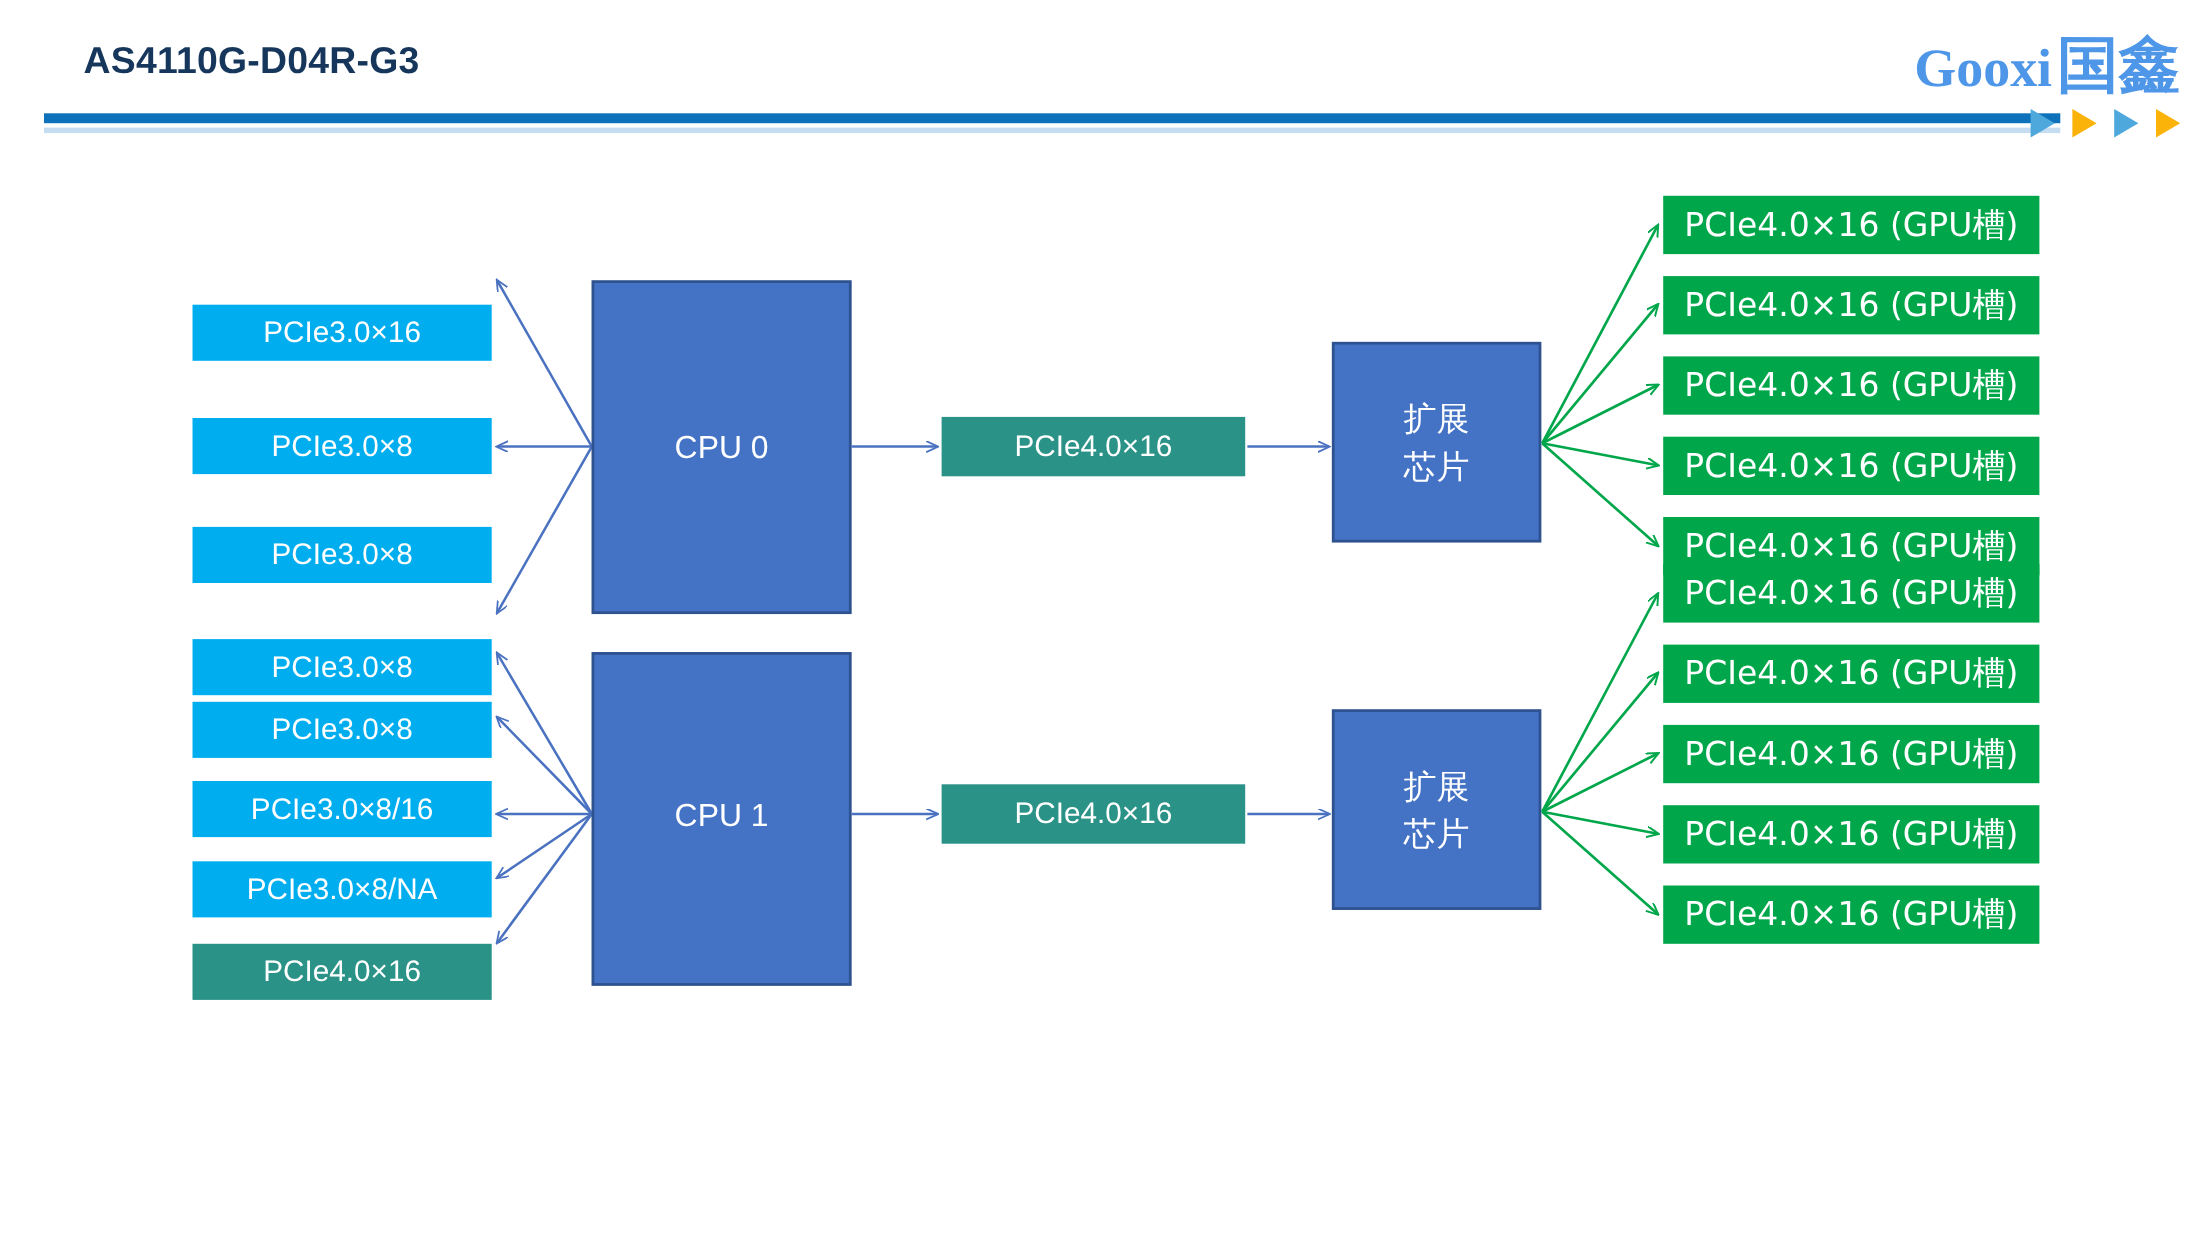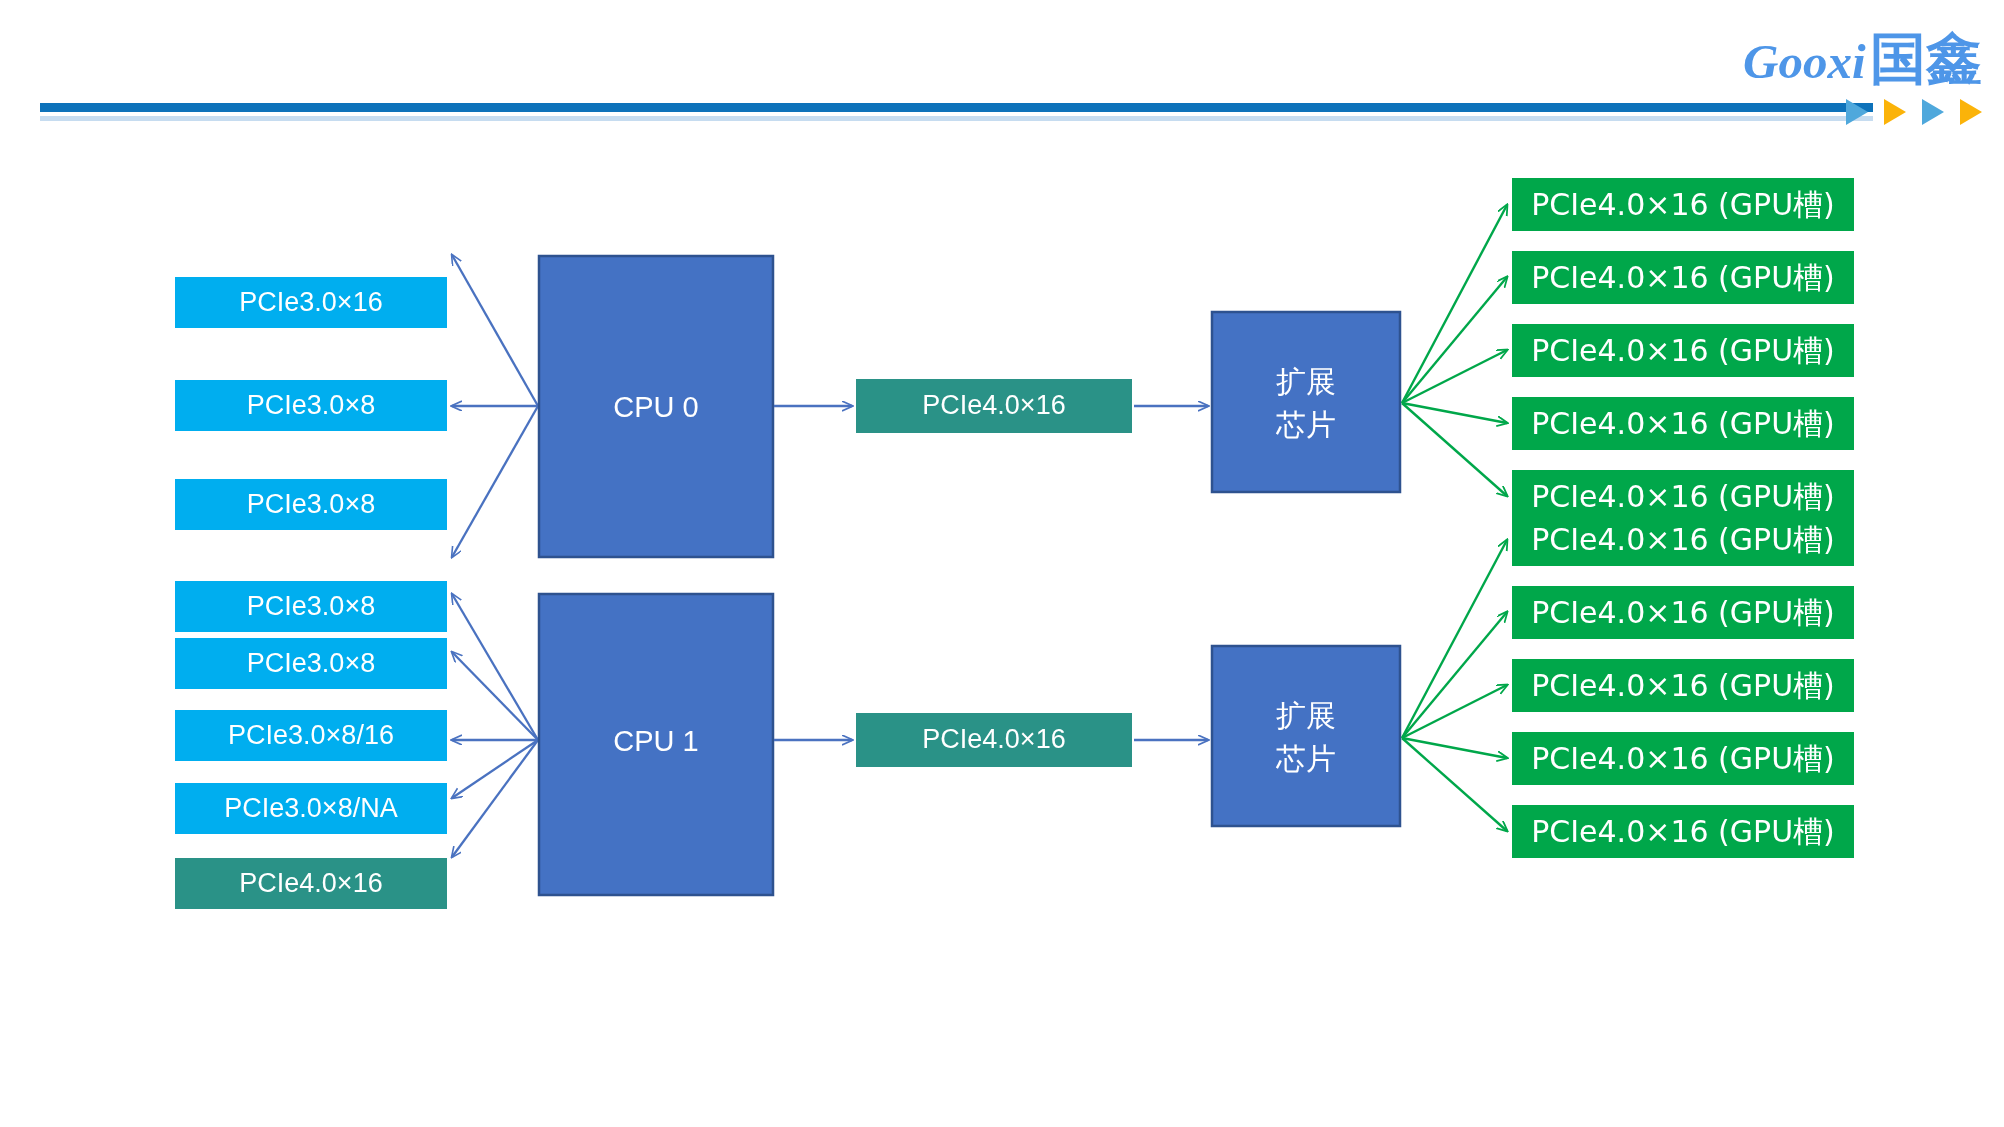--- a/index.html
+++ b/index.html
@@ -39,21 +39,20 @@
     text-align: right;
     white-space: nowrap;
   }
   #brand-text {
     font-family: "Liberation Serif", serif;
     font-size: 49px;
     font-weight: bold;
     color: #4E96E8;
     letter-spacing: 0px;
     line-height: 1;
-    font-style: italic;
   }
   #brand-cn {
     font-family: "DejaVu Sans", sans-serif;
     font-size: 56px;
     font-weight: bold;
     color: #4E96E8;
   }
   #header-rule {
     position: absolute;
     left: 40px;
@@ -105,20 +104,21 @@
     font-size: 30px;
   }
   .boxlabel.big {
     font-size: 29px;
   }
 </style>
 </head>
 <body>
 
 <div id="header">
+  <div id="page-title">AS4110G-D04R-G3</div>
 
   <div id="brand-logo">
     <span id="brand-text">Gooxi</span>
     <span id="brand-cn">国鑫</span>
   </div>
 
   <div id="header-rule"></div>
   <div id="header-rule-light"></div>
 
   <div id="triangles">

